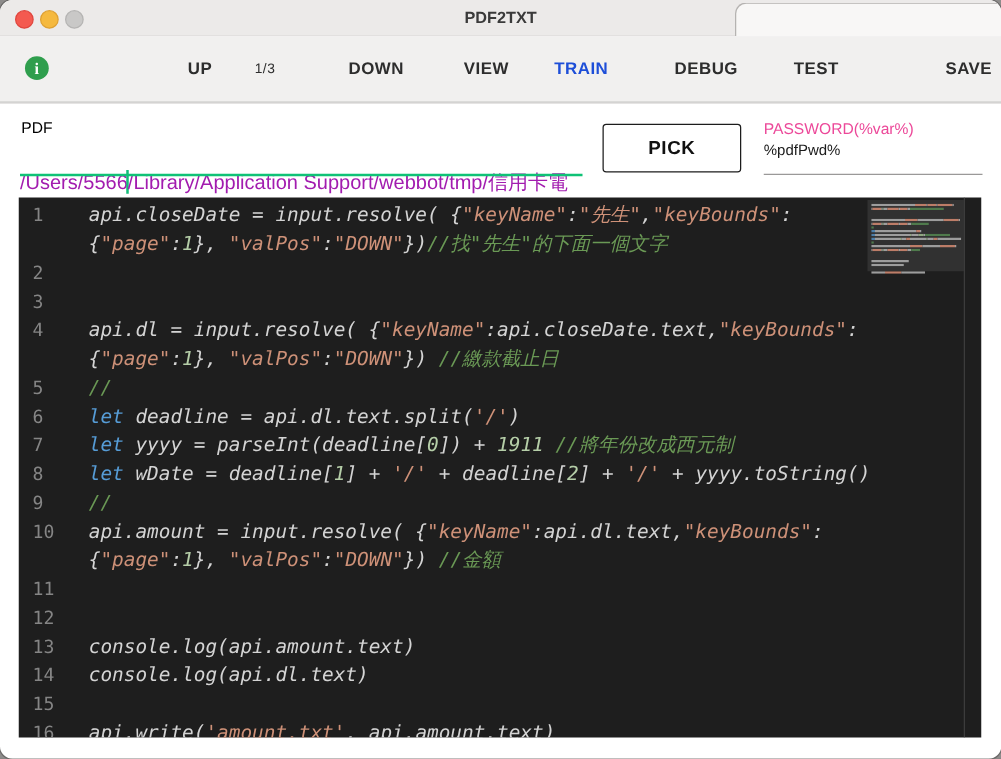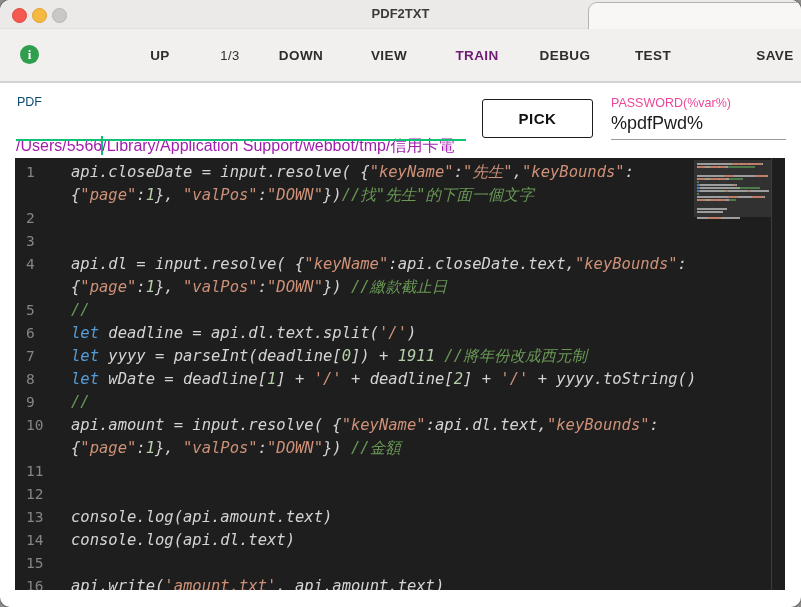--- a/index.html
+++ b/index.html
@@ -11,35 +11,35 @@
   .title{position:absolute;left:0;top:6px;width:100%;text-align:center;font-size:13px;font-weight:700;color:#3a3a3a;}
   .tl{position:absolute;top:8px;width:13px;height:13px;border-radius:50%;}
   .tl.red{left:12px;background:#f45a50;border:1px solid #e0463e;}
   .tl.yellow{left:32px;background:#f5b93f;border:1px solid #dfa133;}
   .tl.gray{left:52px;background:#c9c8c7;border:1px solid #b5b4b3;}
 
   
   .toolbar{position:absolute;left:0;top:29px;width:100%;height:52px;background:#f1f0ef;border-bottom:2px solid #d4d3d2;}
   .info-btn{position:absolute;left:20px;top:16px;width:19px;height:19px;border-radius:50%;background:#2f9e4d;color:#fff;text-align:center;line-height:19px;font-size:13px;font-weight:700;font-family:"Liberation Serif",serif;}
   .tb-item{position:absolute;top:50%;transform:translate(-50%,-50%);font-size:13.5px;font-weight:700;color:#2d2d2d;letter-spacing:.4px;background:none;border:none;cursor:default;padding:0;font-family:"Liberation Sans",sans-serif;}
-  #tb-up{left:160px}#tb-page{left:230px;font-weight:400;font-size:13px}
+  #tb-up{left:160px}#tb-page{left:212px;font-weight:400;font-size:11px}
   #tb-down{left:301px}#tb-view{left:389px}
-  #tb-train{left:477px;color:#701a75}
+  #tb-train{left:465px;color:#1d4ed8}
   #tb-debug{left:565px}#tb-test{left:653px}#tb-save{left:775px}
 
   
   .form-row{position:absolute;left:0;top:83px;width:100%;height:75px;background:#fff;}
   .field-label{position:absolute;font-size:12.5px;}
-  .lab-green{left:17px;top:12px;color:#0c4a6e;text-align:right;}
+  .lab-green{left:17px;top:12px;color:#000000;text-align:right;}
   .lab-gray{left:611px;top:13px;color:#ec4899;}
   .pdf-text{position:absolute;left:16px;top:29px;width:450px;font-size:16px;color:#a21caf;white-space:pre;overflow:hidden;margin-top:24px;}
   .caret{display:inline-block;width:2px;height:19px;background:#13bd79;vertical-align:-4px;margin:0 -1px;}
   .pdf-underline{position:absolute;left:16px;top:56px;width:450px;height:2px;background:#0fc276;}
   .pick{position:absolute;left:482px;top:16px;width:111px;height:39px;background:#fff;border:1.5px solid #1c1c1c;border-radius:3px;font-size:15px;font-weight:700;letter-spacing:.5px;color:#111;font-family:"Liberation Sans",sans-serif;}
-  .pwd-text{position:absolute;left:611px;top:30px;font-size:18px;color:#1b1b1b;}
+  .pwd-text{position:absolute;left:611px;top:30px;font-size:12px;color:#1b1b1b;}
   .pwd-underline{position:absolute;left:611px;top:56px;width:175px;height:1px;background:#9a9998;}
 
   
   .editor{position:absolute;left:15px;top:158px;width:770px;height:432px;background:#1e1e1e;overflow:hidden;font-family:"DejaVu Sans Mono",monospace;font-size:15.5px;line-height:23px;}
   #code-rows{padding-top:3px;}
   .crow{height:23px;white-space:pre;}
   .lnum{display:inline-block;width:30px;padding-left:11px;color:#858585;font-size:14.5px;}
   .ltext{margin-left:15px;font-style:italic;}
   .tk-d{color:#d4d4d4}.tk-s{color:#ce9178}.tk-n{color:#b5cea8}.tk-c{color:#6a9955}.tk-k{color:#569cd6}
   .vline{position:absolute;left:756px;top:0;width:1px;height:100%;background:#3c3c3c;}

